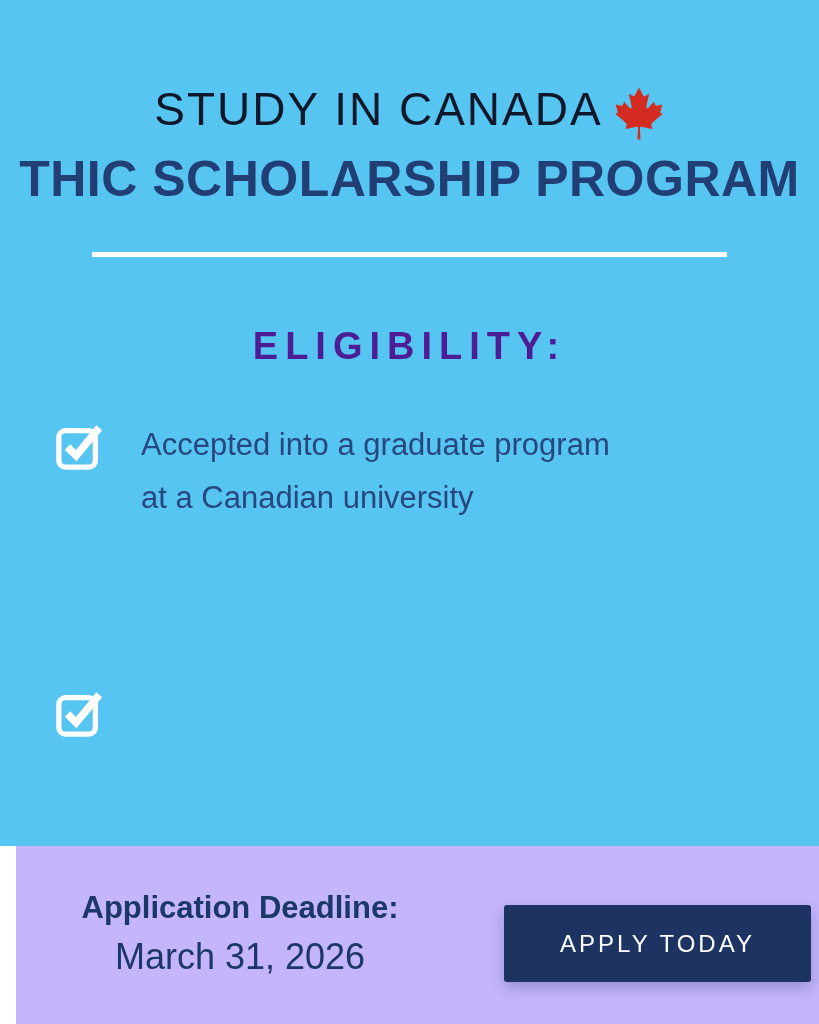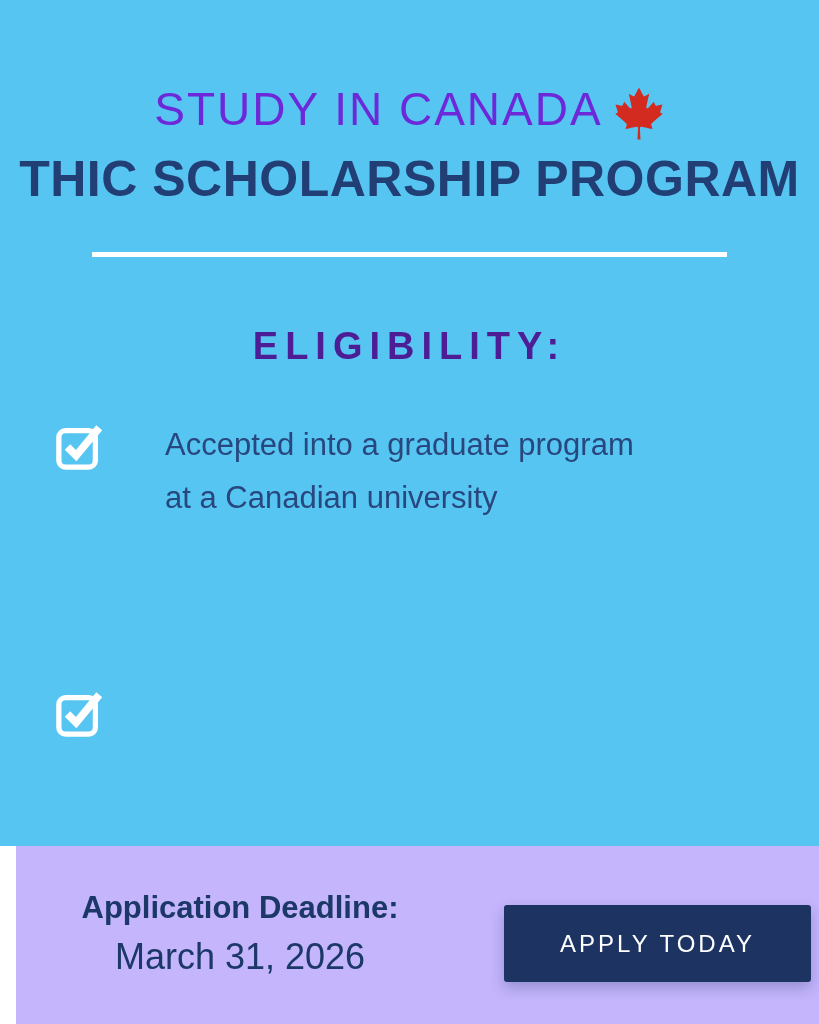--- a/index.html
+++ b/index.html
@@ -28,21 +28,21 @@
     width: 100%;
     display: flex;
     justify-content: center;
     align-items: center;
     gap: 10px;
   }
   .title {
     font-size: 46px;
     font-weight: 400;
     letter-spacing: 2px;
-    color: #6d28d9;
+    color: #0f172a;
     white-space: nowrap;
   }
   .maple-leaf { width: 52px; height: 58px; margin-top: 4px; }
 
   .subtitle {
     position: absolute;
     top: 150px; left: 0;
     width: 100%;
     text-align: center;
     font-size: 50px;
@@ -69,21 +69,20 @@
     letter-spacing: 7px;
     color: #4c1d95;
   }
 
   
   .check-item {
     position: absolute;
     left: 55px;
     display: flex;
     align-items: flex-start;
-    gap: 24px;
   }
   .check-item.i0 { top: 418px; }
   .check-item.i1 { top: 552px; }
   .check-item.i2 { top: 685px; }
 
   .checkbox-icon {
     width: 50px; height: 52px;
     flex: 0 0 auto;
     margin-top: 2px;
   }

